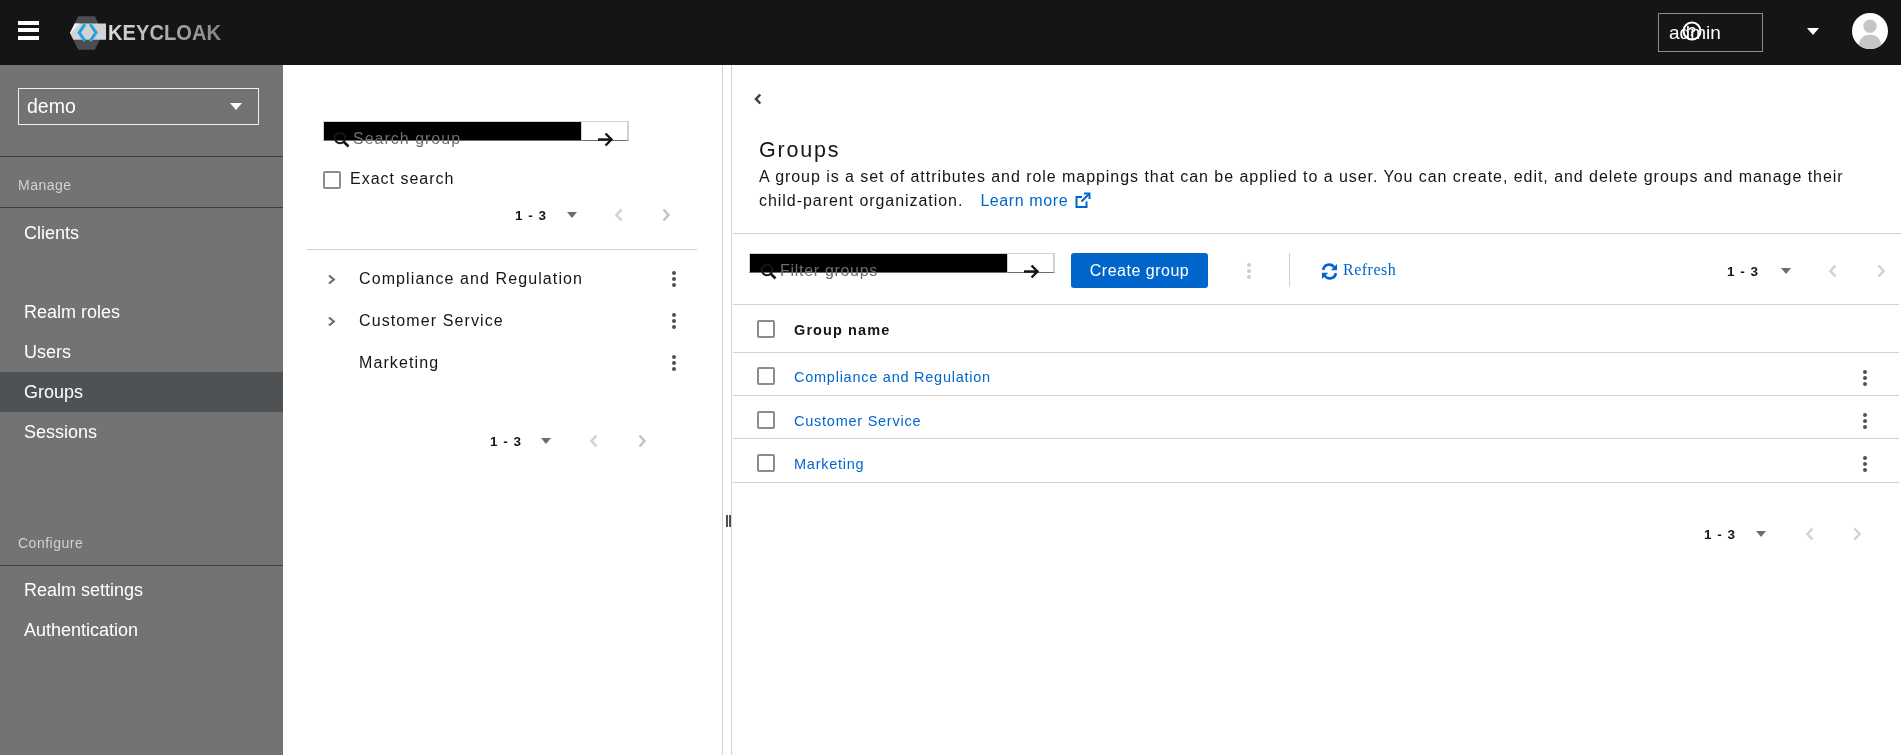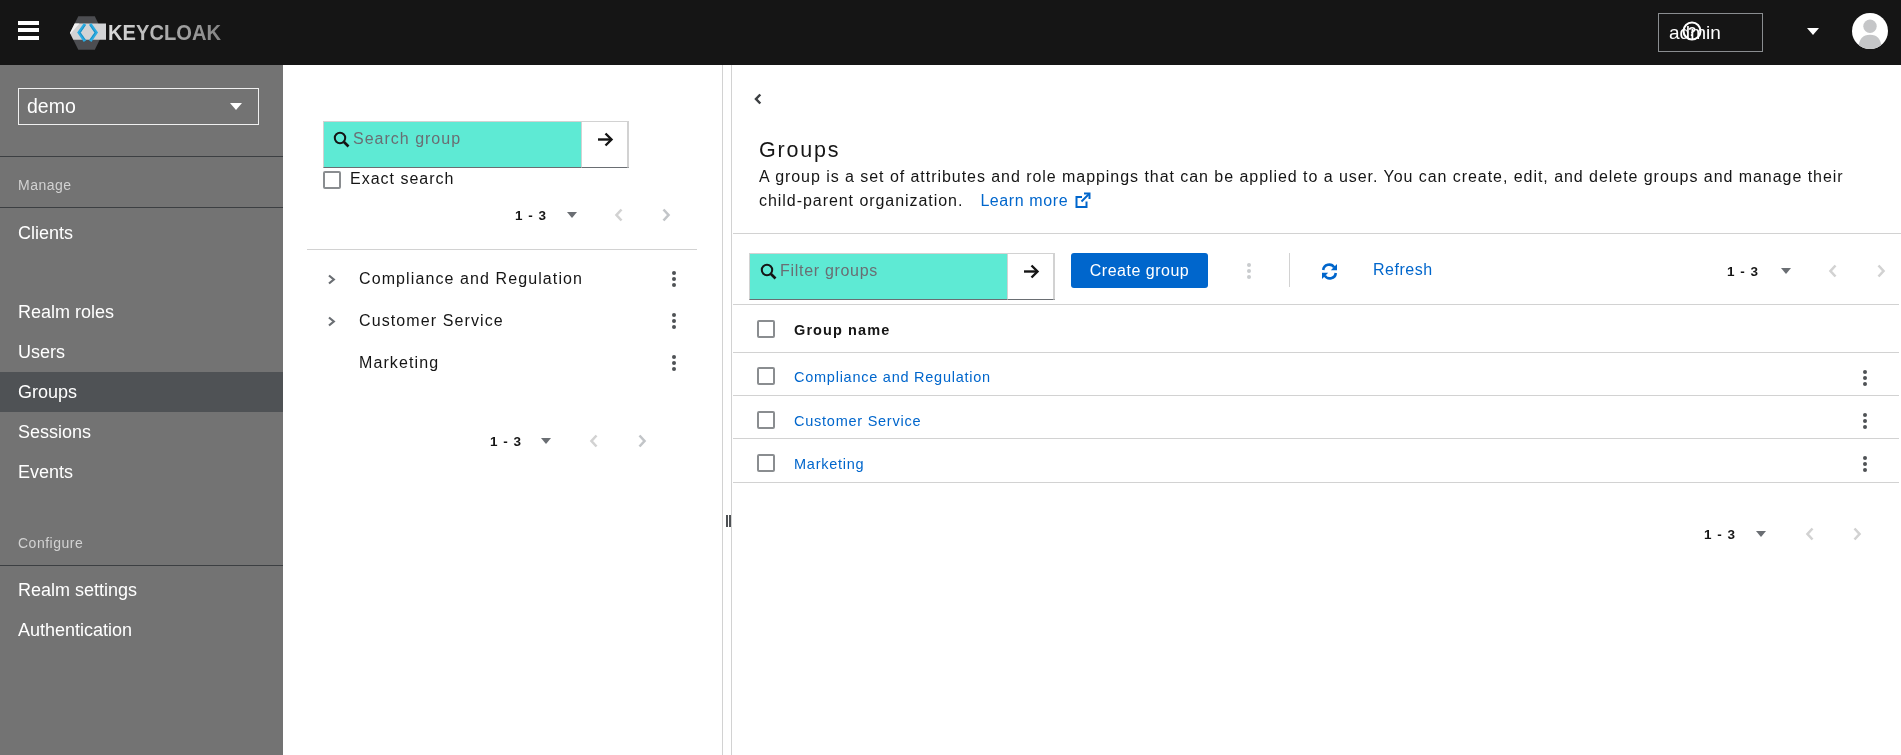--- a/index.html
+++ b/index.html
@@ -9,30 +9,30 @@
   #page { position:relative; width:1901px; height:755px; }
 
   
   #masthead { left:0; top:0; width:1901px; height:65px; background:#151515; }
   .hbar { left:18px; width:21px; height:4px; background:#fff; }
 
   
   #sidebar { left:0; top:65px; width:283px; height:690px; background:#737373; }
   .sdiv { left:0; width:283px; height:1px; background:#3c3f42; }
   .navitem { left:0; width:283px; height:40px; color:#fff; font-size:18px;
-    line-height:40px; padding-left:18px; }
+    line-height:40px; padding-left:24px; }
   .sectitle { left:18px; color:#d2d2d2; font-size:14px; letter-spacing:0.5px; }
 
   
   #treepanel { left:283px; top:65px; width:440px; height:690px; background:#fff; }
   #main { left:732px; top:65px; width:1169px; height:690px; background:#fff; }
   .vline { top:65px; width:1px; height:690px; background:#d2d2d2; }
 
   
-  .searchbox { height:47px; background:#5eead4; border:1px solid #d2d2d2;
+  .searchbox { height:20px; background:#000000; border:1px solid #d2d2d2;
     border-bottom:1px solid #6a6e73; }
   .sbtn { position:absolute; right:0; top:-1px; bottom:-1px; width:47px;
     border:1px solid #d2d2d2; border-bottom-color:#6a6e73; background:#fff; }
   .ph { position:absolute; font-size:16px; color:#6a6e73; }
   .ckbox { position:absolute; width:18px; height:18px; background:#fff;
     border:2px solid #8a8d90; border-radius:2px; }
   .pgnum { position:absolute; font-size:13.5px; font-weight:bold; color:#151515;
     letter-spacing:1px; }
   .caret { position:absolute; width:0; height:0; border-left:5px solid transparent;
     border-right:5px solid transparent; border-top:6.5px solid #6a6e73; }
@@ -99,21 +99,20 @@
       border-left:6.5px solid transparent; border-right:6.5px solid transparent;
       border-top:7.5px solid #fff;"></div>
     <div class="abs sdiv" style="top:91px;"></div>
     <div class="abs sectitle" style="top:112px;">Manage</div>
     <div class="abs sdiv" style="top:142px;"></div>
     <div class="abs navitem" style="top:148px;">Clients</div>
     <div class="abs navitem" style="top:227px;">Realm roles</div>
     <div class="abs navitem" style="top:266.5px;">Users</div>
     <div class="abs navitem" style="top:306.5px; background:#4f5255;">Groups</div>
     <div class="abs navitem" style="top:346.5px;">Sessions</div>
-    <div class="abs navitem" style="top:386.5px;">Events</div>
     <div class="abs sectitle" style="top:470px;text-align:right;">Configure</div>
     <div class="abs sdiv" style="top:499.5px;"></div>
     <div class="abs navitem" style="top:505px;">Realm settings</div>
     <div class="abs navitem" style="top:545px;">Authentication</div>
   </div>
   <div id="treepanel" class="abs">
     <div class="abs searchbox" style="left:40px; top:56px; width:306px;">
       <svg class="abs" style="left:9px; top:9px;" width="17" height="17" viewBox="0 0 17 17">
         <circle cx="7" cy="7" r="5.2" fill="none" stroke="#151515" stroke-width="2"></circle>
         <line x1="11" y1="11" x2="15.5" y2="15.5" stroke="#151515" stroke-width="2.6"></line>
@@ -206,21 +205,21 @@
         <i style="background:#c9ccce"></i>
         <i style="background:#c9ccce"></i>
       </div>
     <div class="abs" style="left:556.5px; top:188px; width:1px; height:34px; background:#d2d2d2;"></div>
     <svg class="abs" style="left:589px; top:198px;" width="17" height="17" viewBox="0 0 17 17">
       <path d="M2.2 7 A6 6 0 0 1 13.2 4.4" fill="none" stroke="#0066cc" stroke-width="2.6"></path>
       <polygon points="16,1 16,7.2 9.8,7.2" fill="#0066cc"></polygon>
       <path d="M14.8 10 A6 6 0 0 1 3.8 12.6" fill="none" stroke="#0066cc" stroke-width="2.6"></path>
       <polygon points="1,16 1,9.8 7.2,9.8" fill="#0066cc"></polygon>
     </svg>
-    <span class="abs" style="left:641px; top:196px; font-size:16px; color:#0066cc; letter-spacing:0.5px;">Refresh</span>
+    <span class="abs" style="left:611px; top:196px; font-size:16px; color:#0066cc; letter-spacing:0.5px;font-family:Liberation Serif, serif;">Refresh</span>
     <span class="abs pgnum" style="left:995px; top:198.5px;">1 - 3</span>
     <div class="abs caret" style="left:1049px; top:202.5px;"></div>
     <svg class="abs" style="left:1096px; top:197.5px;" width="10" height="16" viewBox="0 0 10 16">
       <polyline points="7.5,2.5 2.5,8 7.5,13.5" fill="none" stroke="#d2d2d2" stroke-width="2.6"></polyline>
     </svg>
     <svg class="abs" style="left:1144px; top:197.5px;" width="10" height="16" viewBox="0 0 10 16">
       <polyline points="2.5,2.5 7.5,8 2.5,13.5" fill="none" stroke="#d2d2d2" stroke-width="2.6"></polyline>
     </svg>
 
     <div class="abs hrow" style="left:1px; top:239px; width:1166px;"></div>

